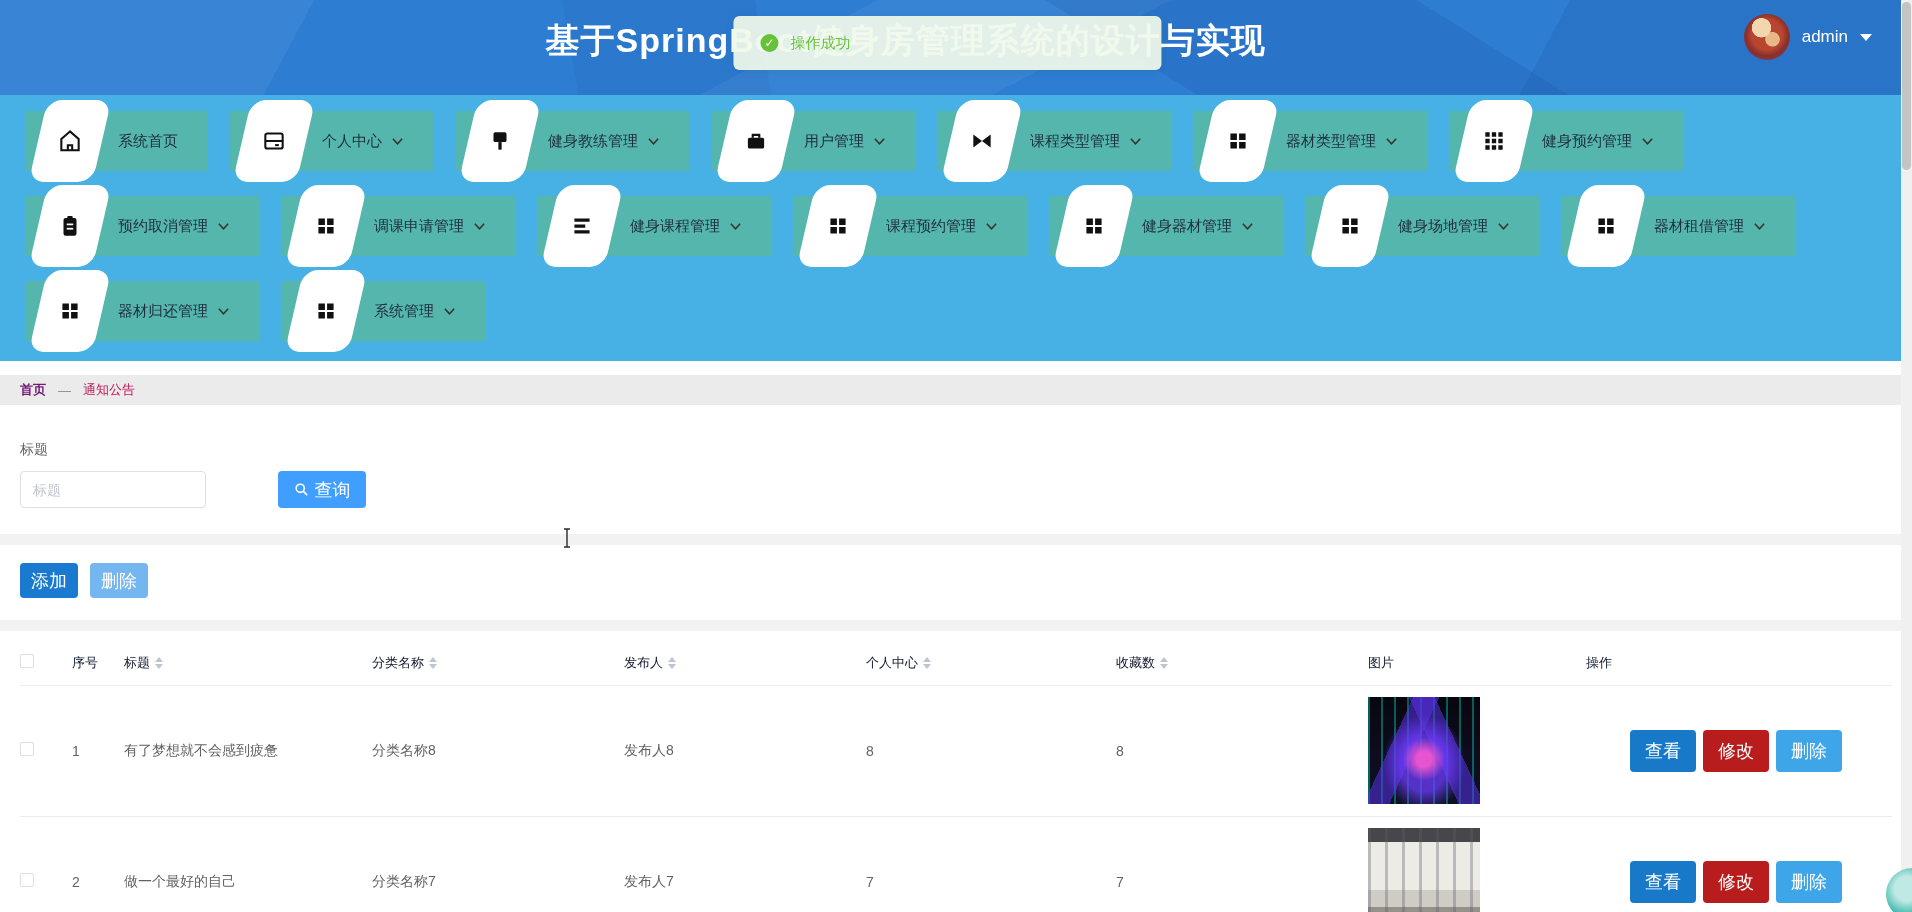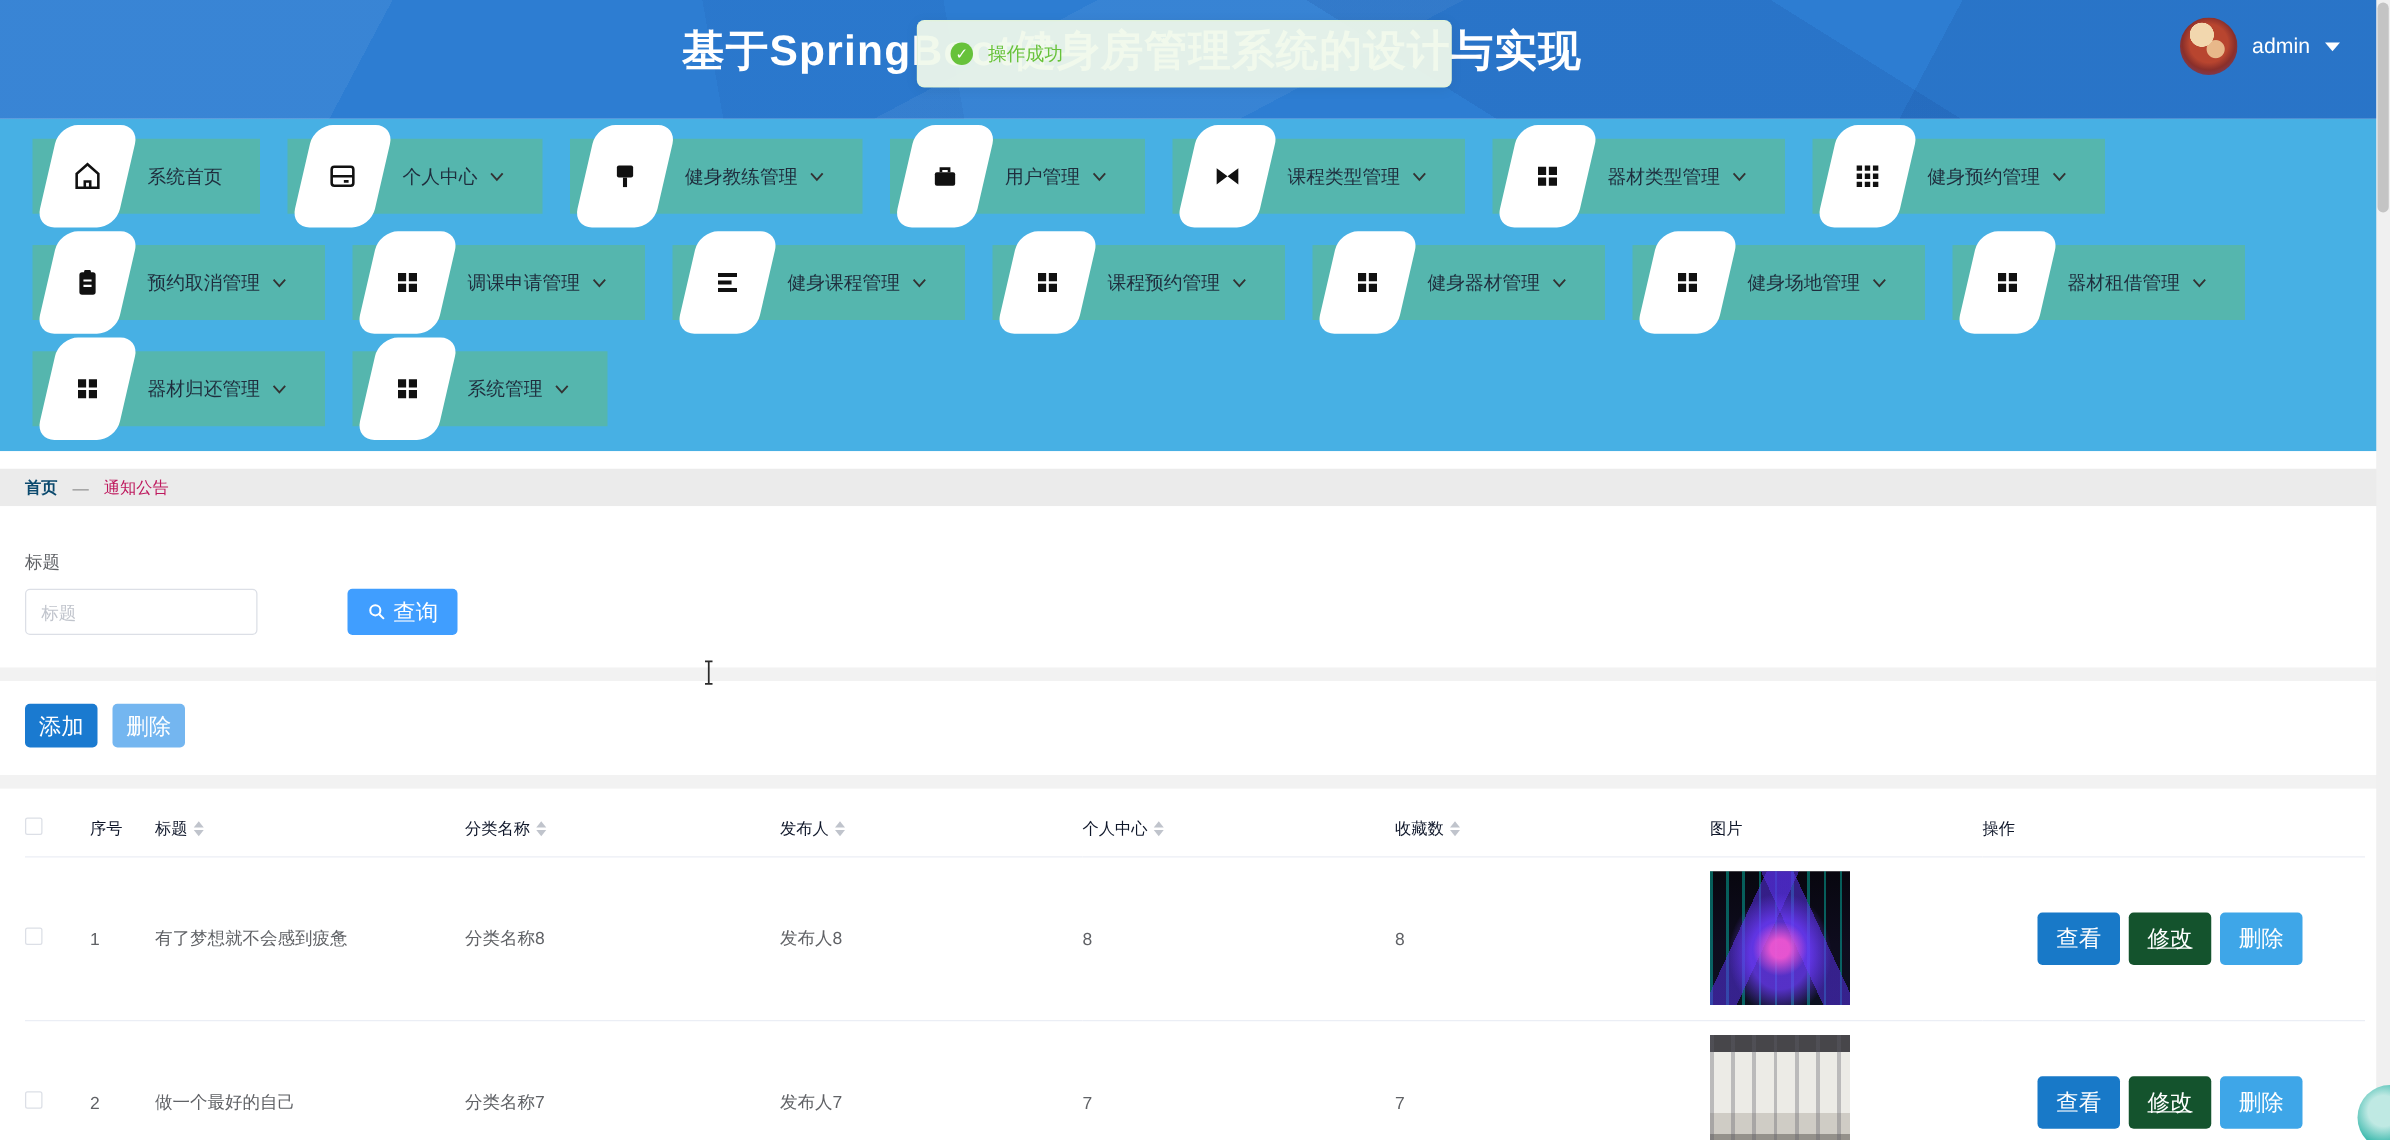--- a/index.html
+++ b/index.html
@@ -38,21 +38,21 @@
   .menu-item { display:flex; align-items:center; height:60px; background:#55b6ae; padding-right:30px; cursor:pointer; }
   .badge { flex:none; width:64px; height:82px; background:#fff; border-radius:15px; transform:skewX(-13deg);
     margin:-11px 16px -11px 12px; display:flex; align-items:center; justify-content:center; align-self:center; }
   .badge svg { transform:skewX(13deg); }
   .menu-label { font-size:15px; color:#1f2d3d; white-space:nowrap; }
   .menu-chevron { margin-left:9px; display:inline-flex; }
 
   
   .spacer-white { height:14px; background:#fff; }
   .breadcrumb { height:30px; background:#ebebeb; display:flex; align-items:center; padding-left:20px; gap:12px; font-size:13px; }
-  .crumb-home { color:#0c4a6e; font-weight:bold; }
+  .crumb-home { color:#701a75; font-weight:bold; }
   .crumb-sep { color:#8a8a8a; }
   .crumb-current { color:#be185d; cursor:pointer;text-align:center; }
 
   
   .section { background:#fff; padding:0 20px; }
   .search-section { padding-top:22px; padding-bottom:26px; }
   .field-label { font-size:14px; color:#606266; margin-bottom:12px; }
   .search-row { display:flex; align-items:center; gap:72px; }
   .text-input { width:186px; height:37px; border:1px solid #dcdfe6; border-radius:4px; padding:0 12px; font-size:14px; color:#606266; outline:none; font-family:inherit; }
   .text-input::placeholder { color:#c0c4cc; }
@@ -86,21 +86,21 @@
       repeating-linear-gradient(90deg, rgba(0,255,225,.35) 0 2px, transparent 2px 13px),
       linear-gradient(180deg,#08070f 0%,#0e0c1e 55%,#0c1120 100%);
   }
   .img-bright {
     background:
       repeating-linear-gradient(90deg, rgba(95,95,105,.35) 0 3px, transparent 3px 17px),
       linear-gradient(180deg,#47464a 0 13%, #ecebe6 13% 58%, #cfccc5 58% 74%, #94918b 74% 100%);
   }
   .row-actions { display:flex; gap:7px; }
   .btn-view { padding:9px 15px; background:#1879c8;margin-left:44px; }
-  .btn-edit { padding:9px 15px; background:#14532d;text-decoration:underline; }
+  .btn-edit { padding:9px 15px; background:#b91c1c; }
   .btn-delete { padding:9px 15px; background:#3ea6e8; }
 
   
   .scrollbar-track { position:absolute; right:0; top:0; width:11px; height:912px; background:#f0f0f0; z-index:60; }
   .scrollbar-thumb { position:absolute; right:1px; top:2px; width:9px; height:168px; background:#c4c4c4; border-radius:5px; }
   .float-circle { position:absolute; right:-26px; bottom:-8px; width:52px; height:52px; border-radius:50%; z-index:61;
     background:radial-gradient(circle at 40% 40%, #bfe9e3 0 28%, #3cb9ad 60%, #2fa79b 100%); cursor:pointer; }
   .text-cursor { position:absolute; left:560px; top:527px; z-index:40; }
 </style>
 </head>

